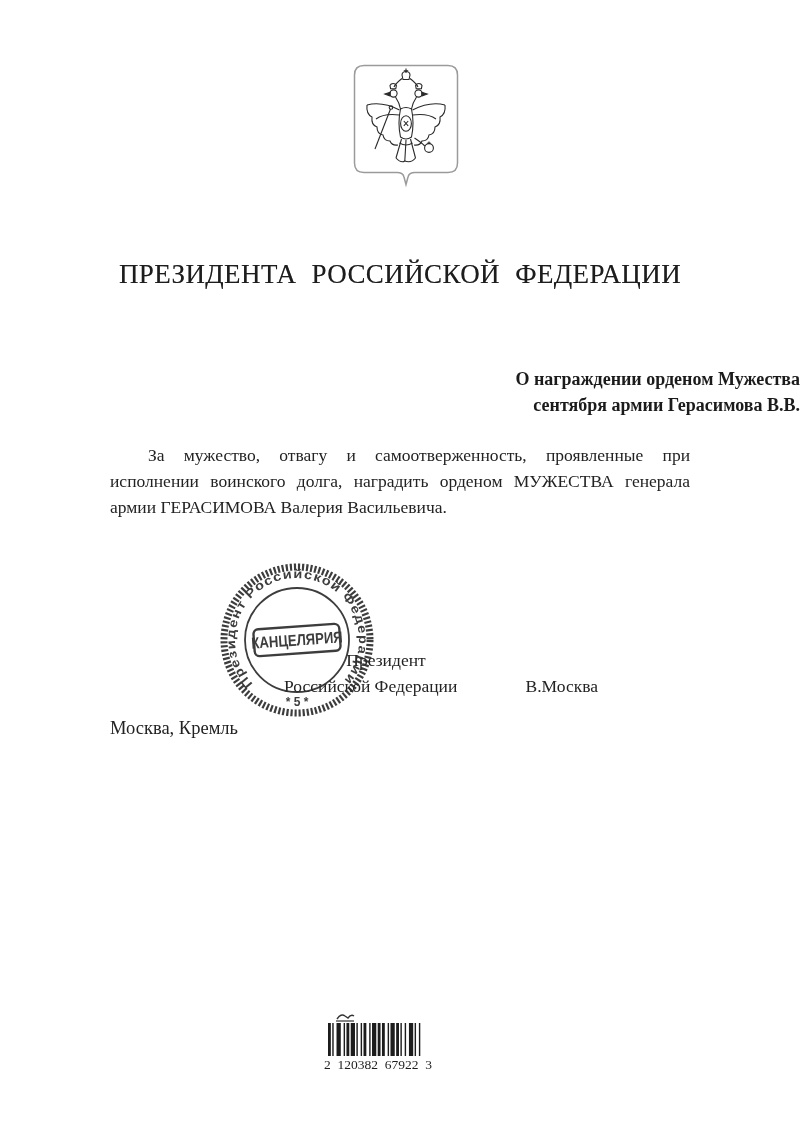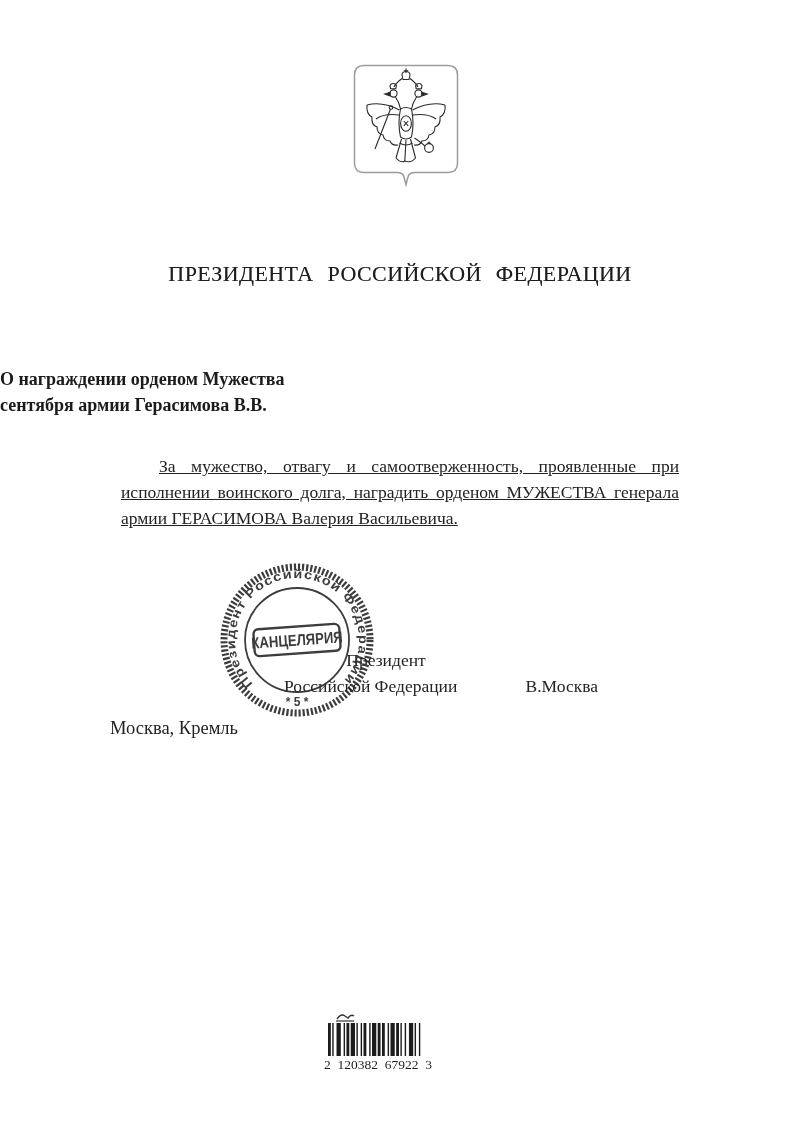--- a/index.html
+++ b/index.html
@@ -8,27 +8,27 @@
     font-family:"Liberation Serif", serif;color:#222;overflow:hidden;
   }
   .abs{position:absolute;}
   
   .emblem{left:352px;top:63px;width:108px;height:132px;}
   
   .title{left:0;top:204px;width:800px;text-align:center;
     font-size:42px;line-height:46px;letter-spacing:5px;color:#1d1d1d;
     text-shadow:0 0 .5px rgba(0,0,0,.5);}
   .subtitle{left:0;top:259px;width:800px;text-align:center;
-    font-size:22px;line-height:30px;word-spacing:8px;letter-spacing:.4px;color:#1d1d1d;
+    font-size:27px;line-height:30px;word-spacing:8px;letter-spacing:.4px;color:#1d1d1d;
     text-shadow:0 0 .4px rgba(0,0,0,.45);}
-  .subject{left:0;top:366px;width:800px;text-align:left;
+  .subject{left:0;top:366px;width:800px;text-align:right;
     font-weight:bold;font-size:18px;line-height:26px;color:#1b1b1b;}
   .body-text{left:110px;top:443px;width:580px;
     font-size:17.5px;line-height:25.8px;text-align:justify;color:#232323;}
-  .body-text p{margin:11px;text-indent:38px;text-decoration:underline;}
+  .body-text p{margin:0;text-indent:38px;}
   
   .signature{left:284px;top:647px;width:314px;font-size:17.5px;line-height:26px;color:#232323;z-index:1;}
   .sig-line1{width:204px;text-align:center;}
   .sig-line2{display:flex;justify-content:space-between;}
   
   .stamp{left:214px;top:557px;width:166px;height:166px;opacity:.92;z-index:2;}
   .stamp text{font-family:"Liberation Sans", sans-serif;fill:#2d2d2d;}
   
   .footer{left:110px;top:716px;font-size:18.5px;line-height:25px;color:#232323;}
   

